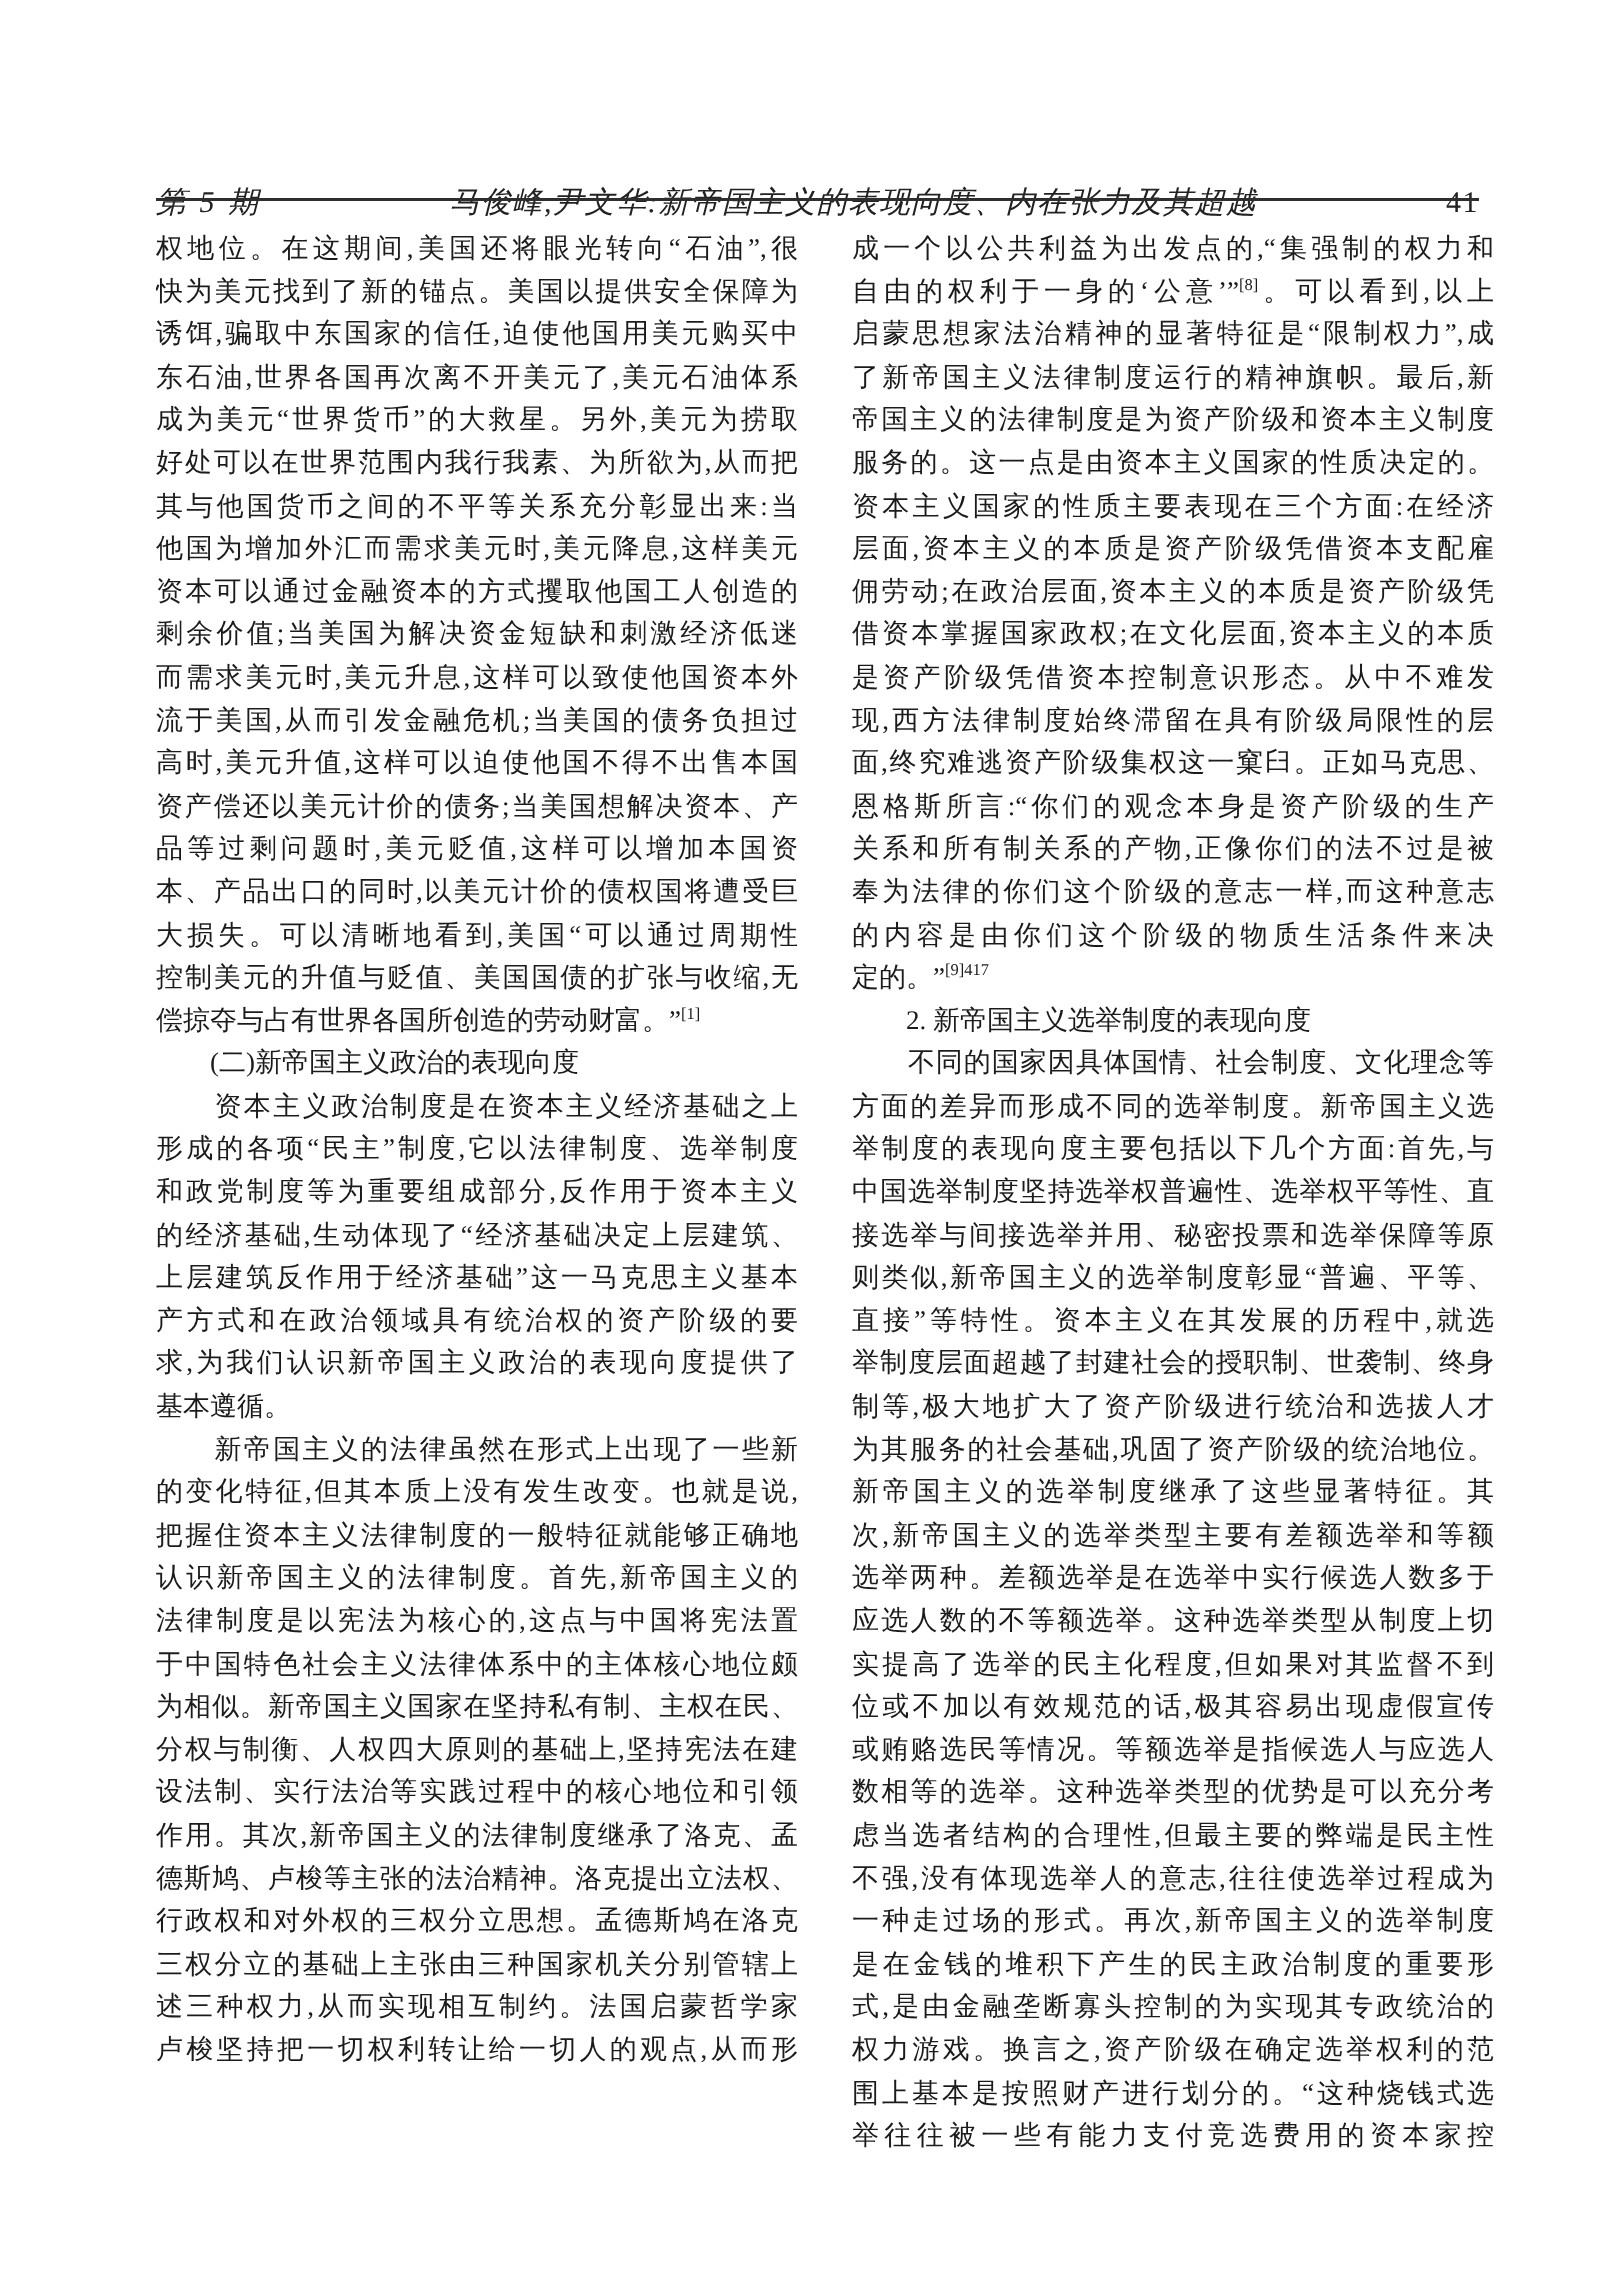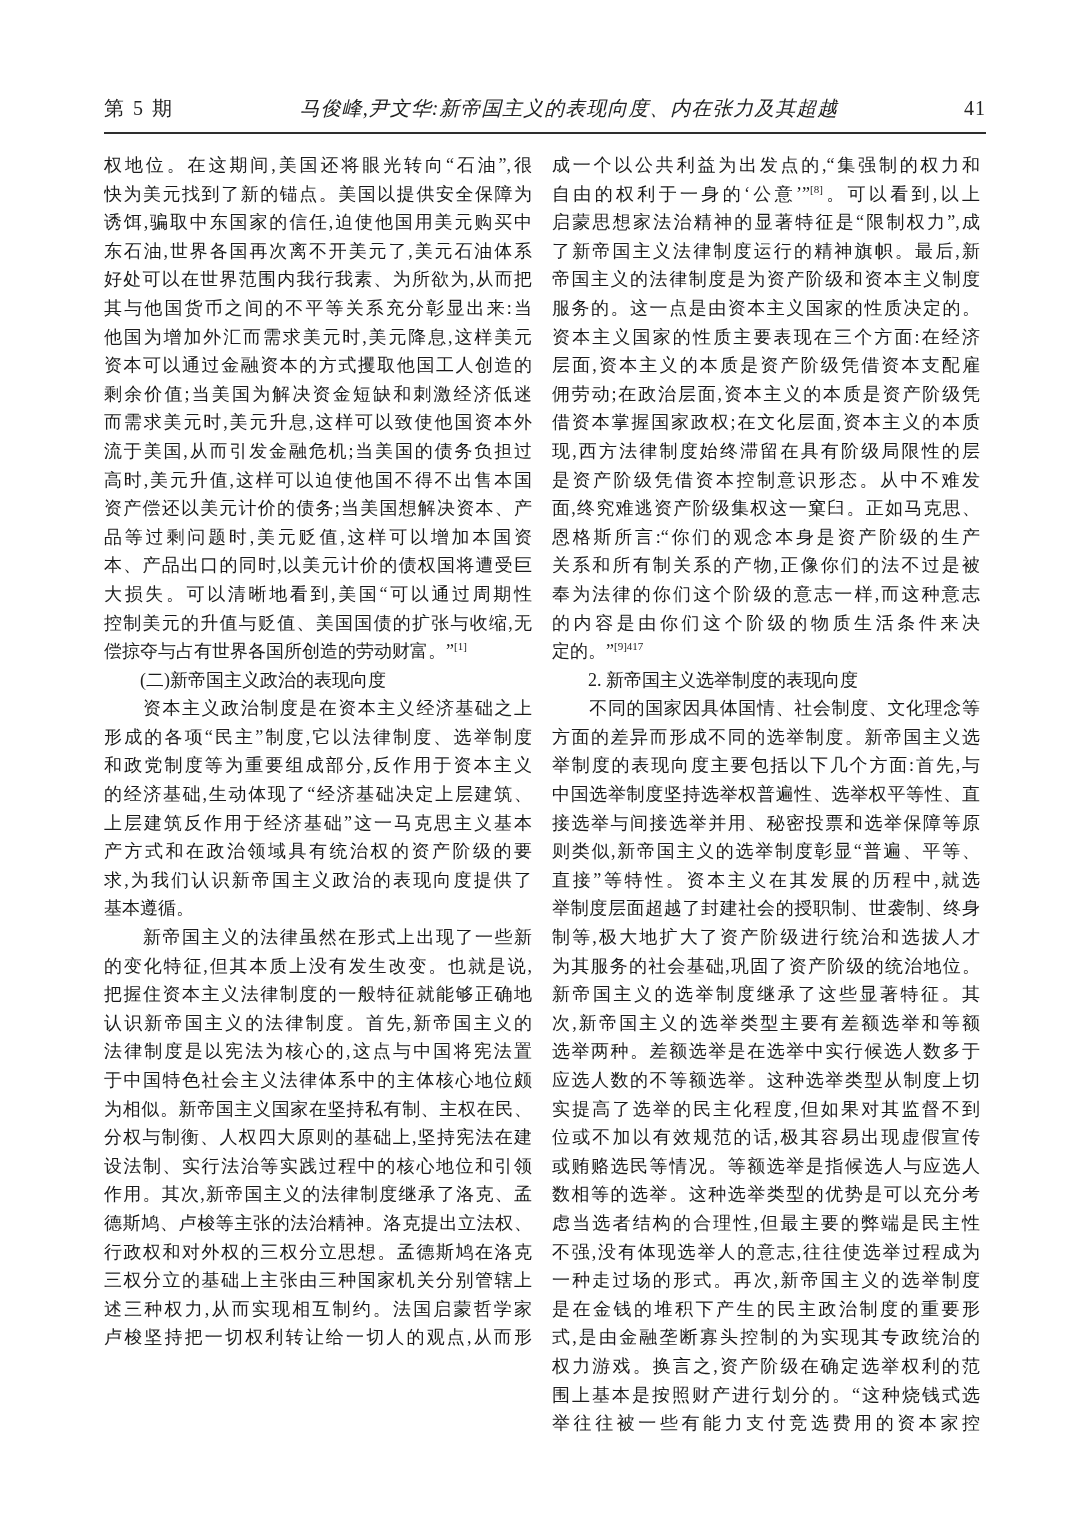--- a/index.html
+++ b/index.html
@@ -21,21 +21,23 @@
     top: 94px;
     width: 882px;
     display: flex;
     align-items: baseline;
     font-size: 20px;
     line-height: 28px;
     color: #222;
   }
   .issue {
     flex: 0 0 auto;
+    font-style: italic;
     letter-spacing: 2px;
+    margin-top: 27px;
   }
   .running-title {
     flex: 1 1 auto;
     text-align: center;
     font-style: italic;
     letter-spacing: 1px;
   }
   .pageno {
     flex: 0 0 auto;
     font-style: normal;
@@ -48,21 +50,21 @@
     width: 882px;
     border-top: 2px solid #2e2e2e;
     height: 0;
   }
   .columns {
     position: absolute;
     left: 104px;
     top: 151px;
     width: 882px;
     display: flex;
-    gap: 20px;
+    gap: 36px;
   }
   .col {
     width: 428px;
     flex: 0 0 428px;
   }
   .line {
     height: 28.6px;
     line-height: 28.6px;
     font-size: 18px;
     text-align: justify;
@@ -93,20 +95,21 @@
 </header>
 
 <div class="header-rule"></div>
 
 <main class="columns">
   <div class="col">
       <div class="line">权地位。在这期间,美国还将眼光转向“石油”,很</div>
       <div class="line">快为美元找到了新的锚点。美国以提供安全保障为</div>
       <div class="line">诱饵,骗取中东国家的信任,迫使他国用美元购买中</div>
       <div class="line">东石油,世界各国再次离不开美元了,美元石油体系</div>
+      <div class="line">成为美元“世界货币”的大救星。另外,美元为捞取</div>
       <div class="line">好处可以在世界范围内我行我素、为所欲为,从而把</div>
       <div class="line">其与他国货币之间的不平等关系充分彰显出来:当</div>
       <div class="line">他国为增加外汇而需求美元时,美元降息,这样美元</div>
       <div class="line">资本可以通过金融资本的方式攫取他国工人创造的</div>
       <div class="line">剩余价值;当美国为解决资金短缺和刺激经济低迷</div>
       <div class="line">而需求美元时,美元升息,这样可以致使他国资本外</div>
       <div class="line">流于美国,从而引发金融危机;当美国的债务负担过</div>
       <div class="line">高时,美元升值,这样可以迫使他国不得不出售本国</div>
       <div class="line">资产偿还以美元计价的债务;当美国想解决资本、产</div>
       <div class="line">品等过剩问题时,美元贬值,这样可以增加本国资</div>
@@ -143,22 +146,22 @@
       <div class="line">成一个以公共利益为出发点的,“集强制的权力和</div>
       <div class="line">自由的权利于一身的‘公意’”<sup>[8]</sup>。可以看到,以上</div>
       <div class="line">启蒙思想家法治精神的显著特征是“限制权力”,成</div>
       <div class="line">了新帝国主义法律制度运行的精神旗帜。最后,新</div>
       <div class="line">帝国主义的法律制度是为资产阶级和资本主义制度</div>
       <div class="line">服务的。这一点是由资本主义国家的性质决定的。</div>
       <div class="line">资本主义国家的性质主要表现在三个方面:在经济</div>
       <div class="line">层面,资本主义的本质是资产阶级凭借资本支配雇</div>
       <div class="line">佣劳动;在政治层面,资本主义的本质是资产阶级凭</div>
       <div class="line">借资本掌握国家政权;在文化层面,资本主义的本质</div>
+      <div class="line">是资产阶级凭借资本控制意识形态。从中不难发</div>
       <div class="line">现,西方法律制度始终滞留在具有阶级局限性的层</div>
-      <div class="line">是资产阶级凭借资本控制意识形态。从中不难发</div>
       <div class="line">面,终究难逃资产阶级集权这一窠臼。正如马克思、</div>
       <div class="line">恩格斯所言:“你们的观念本身是资产阶级的生产</div>
       <div class="line">关系和所有制关系的产物,正像你们的法不过是被</div>
       <div class="line">奉为法律的你们这个阶级的意志一样,而这种意志</div>
       <div class="line">的内容是由你们这个阶级的物质生活条件来决</div>
       <div class="line end">定的。”<sup>[9]417</sup></div>
       <div class="line end">　　2. 新帝国主义选举制度的表现向度</div>
       <div class="line">　　不同的国家因具体国情、社会制度、文化理念等</div>
       <div class="line">方面的差异而形成不同的选举制度。新帝国主义选</div>
       <div class="line">举制度的表现向度主要包括以下几个方面:首先,与</div>

